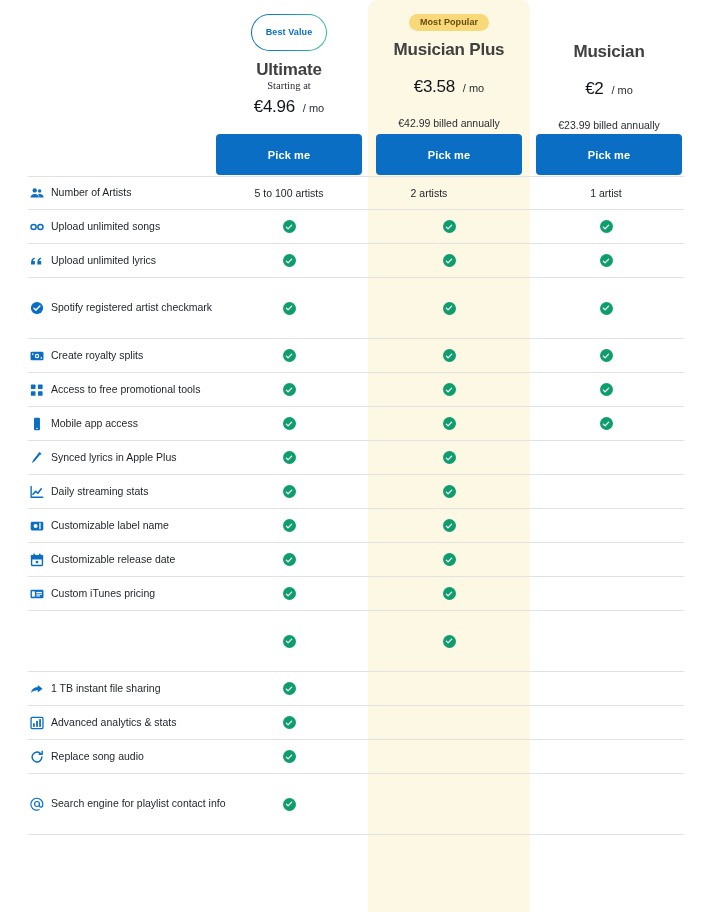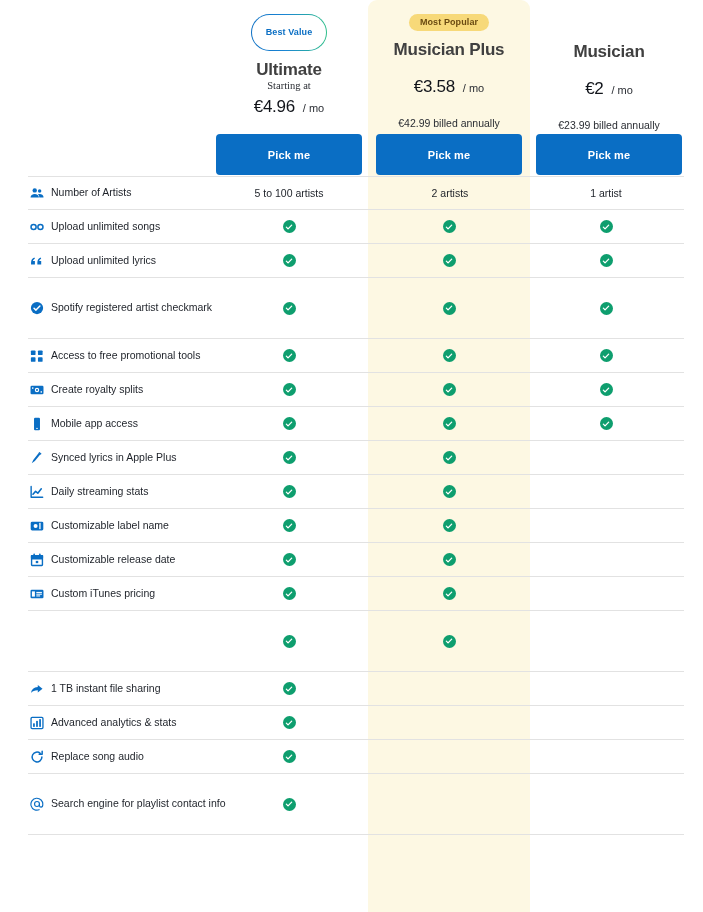--- a/index.html
+++ b/index.html
@@ -195,21 +195,21 @@
   .cell.c1 { left: 401px; }
   .cell.c2 { left: 558px; }
 
   .cell-text {
     font-size: 10.5px;
     color: #1d2128;
     white-space: nowrap;
   }
   .cell.wide { width: 130px; }
   .cell.wide.c0 { left: 196px; }
-  .cell.wide.c1 { left: 357px; }
+  .cell.wide.c1 { left: 336px; }
   .cell.wide.c2 { left: 513px; }
 
   .check {
     width: 13px;
     height: 13px;
     border-radius: 50%;
     background: #0e9e6e;
     display: flex;
     align-items: center;
     justify-content: center;
@@ -347,62 +347,62 @@
             <svg width="8" height="8" viewBox="0 0 12 12">
               <path d="M2 6.2l2.6 2.6L10 3.2" fill="none" stroke="#fff" stroke-width="1.9" stroke-linecap="round" stroke-linejoin="round"></path>
             </svg>
           </span>
         </div>
       </div>
       <div class="feature-row">
         <div class="feature-label">
           <span class="feature-icon">
             <svg width="14" height="14" viewBox="0 0 16 16" fill="currentColor">
-              <rect x="1" y="1.6" width="5.3" height="5.3" rx="1"></rect>
-              <rect x="9.1" y="1.6" width="5.3" height="5.3" rx="1"></rect>
-              <rect x="1" y="9.4" width="5.3" height="5.3" rx="1"></rect>
-              <rect x="9.1" y="9.4" width="5.3" height="5.3" rx="1"></rect>
-            </svg>
-          </span>
-          <span class="feature-text">Access to free promotional tools</span>
-        </div>
-        <div class="cell c0">
-          <span class="check">
-            <svg width="8" height="8" viewBox="0 0 12 12">
-              <path d="M2 6.2l2.6 2.6L10 3.2" fill="none" stroke="#fff" stroke-width="1.9" stroke-linecap="round" stroke-linejoin="round"></path>
-            </svg>
-          </span>
-        </div>
-        <div class="cell c1">
-          <span class="check">
-            <svg width="8" height="8" viewBox="0 0 12 12">
-              <path d="M2 6.2l2.6 2.6L10 3.2" fill="none" stroke="#fff" stroke-width="1.9" stroke-linecap="round" stroke-linejoin="round"></path>
-            </svg>
-          </span>
-        </div>
-        <div class="cell c2">
-          <span class="check">
-            <svg width="8" height="8" viewBox="0 0 12 12">
-              <path d="M2 6.2l2.6 2.6L10 3.2" fill="none" stroke="#fff" stroke-width="1.9" stroke-linecap="round" stroke-linejoin="round"></path>
-            </svg>
-          </span>
-        </div>
-      </div>
-      <div class="feature-row">
-        <div class="feature-label">
-          <span class="feature-icon">
-            <svg width="14" height="14" viewBox="0 0 16 16" fill="currentColor">
               <rect x="0.6" y="3.2" width="14.8" height="9.6" rx="1.4"></rect>
               <circle cx="8" cy="8" r="2.5" fill="#fff"></circle>
               <circle cx="8" cy="8" r="1.2" fill="currentColor"></circle>
               <rect x="2.3" y="5" width="1.6" height="1.6" fill="#fff"></rect>
               <rect x="12.1" y="9.4" width="1.6" height="1.6" fill="#fff"></rect>
             </svg>
           </span>
           <span class="feature-text">Create royalty splits</span>
+        </div>
+        <div class="cell c0">
+          <span class="check">
+            <svg width="8" height="8" viewBox="0 0 12 12">
+              <path d="M2 6.2l2.6 2.6L10 3.2" fill="none" stroke="#fff" stroke-width="1.9" stroke-linecap="round" stroke-linejoin="round"></path>
+            </svg>
+          </span>
+        </div>
+        <div class="cell c1">
+          <span class="check">
+            <svg width="8" height="8" viewBox="0 0 12 12">
+              <path d="M2 6.2l2.6 2.6L10 3.2" fill="none" stroke="#fff" stroke-width="1.9" stroke-linecap="round" stroke-linejoin="round"></path>
+            </svg>
+          </span>
+        </div>
+        <div class="cell c2">
+          <span class="check">
+            <svg width="8" height="8" viewBox="0 0 12 12">
+              <path d="M2 6.2l2.6 2.6L10 3.2" fill="none" stroke="#fff" stroke-width="1.9" stroke-linecap="round" stroke-linejoin="round"></path>
+            </svg>
+          </span>
+        </div>
+      </div>
+      <div class="feature-row">
+        <div class="feature-label">
+          <span class="feature-icon">
+            <svg width="14" height="14" viewBox="0 0 16 16" fill="currentColor">
+              <rect x="1" y="1.6" width="5.3" height="5.3" rx="1"></rect>
+              <rect x="9.1" y="1.6" width="5.3" height="5.3" rx="1"></rect>
+              <rect x="1" y="9.4" width="5.3" height="5.3" rx="1"></rect>
+              <rect x="9.1" y="9.4" width="5.3" height="5.3" rx="1"></rect>
+            </svg>
+          </span>
+          <span class="feature-text">Access to free promotional tools</span>
         </div>
         <div class="cell c0">
           <span class="check">
             <svg width="8" height="8" viewBox="0 0 12 12">
               <path d="M2 6.2l2.6 2.6L10 3.2" fill="none" stroke="#fff" stroke-width="1.9" stroke-linecap="round" stroke-linejoin="round"></path>
             </svg>
           </span>
         </div>
         <div class="cell c1">
           <span class="check">

